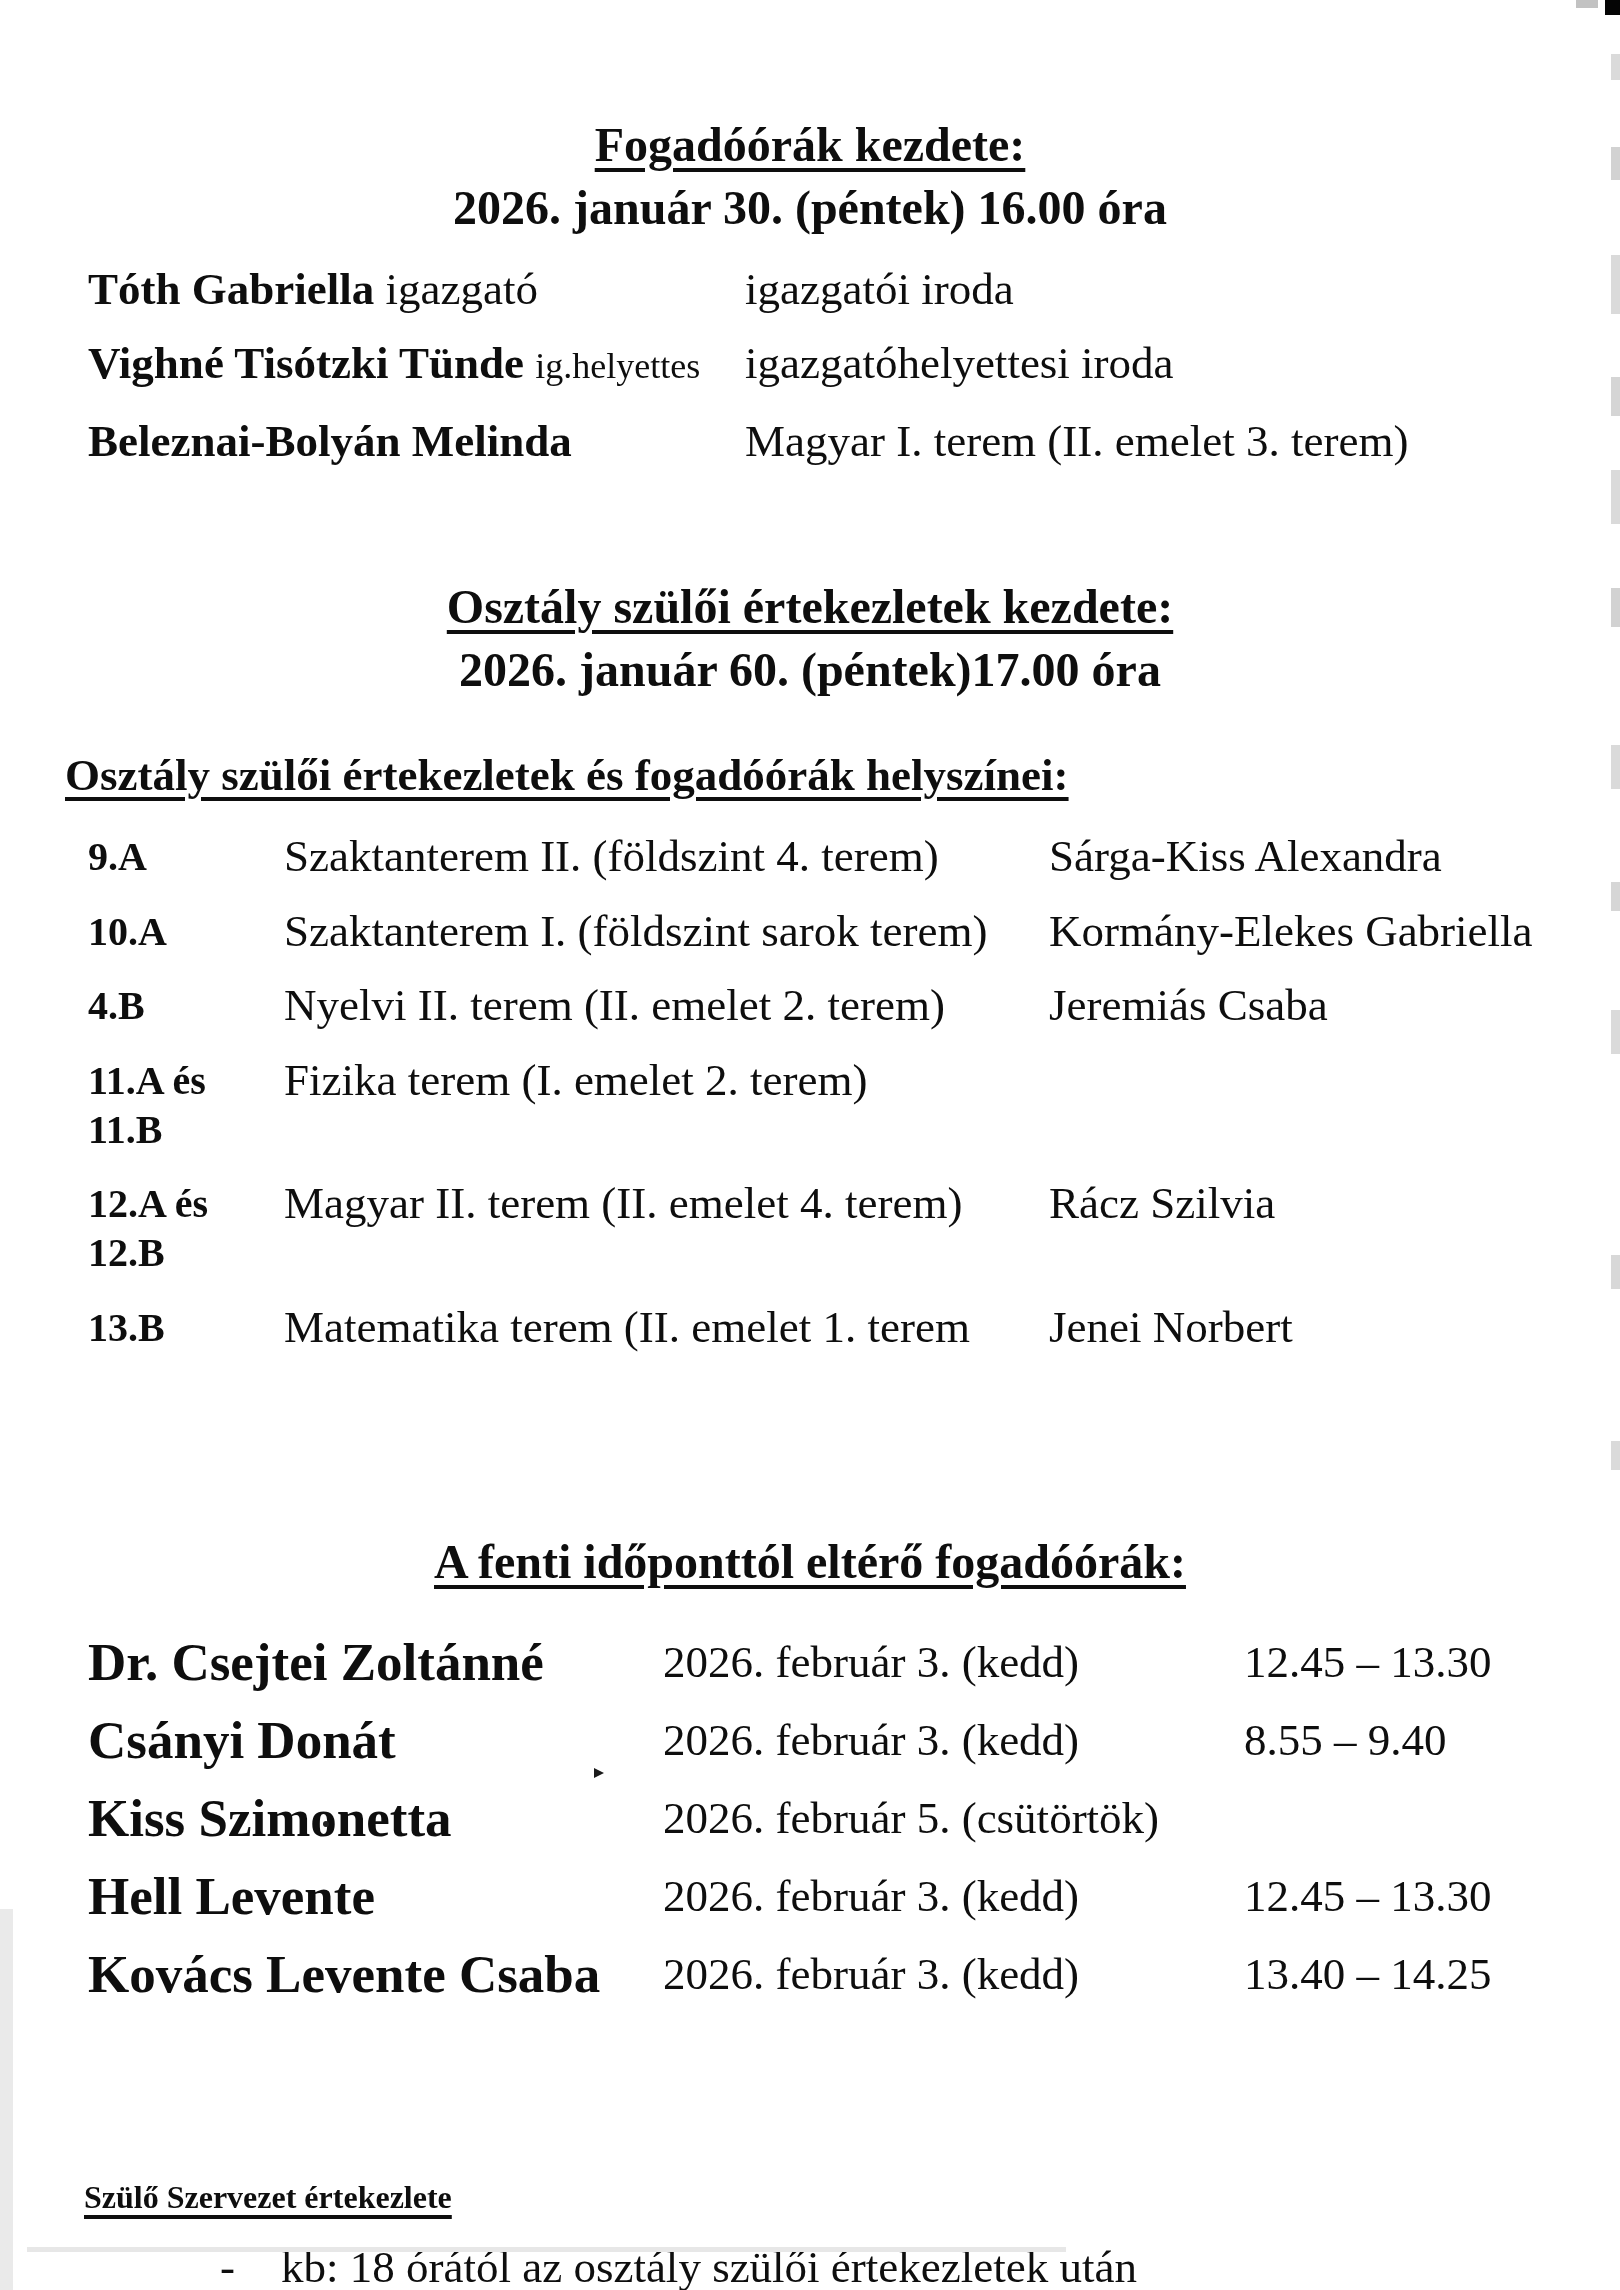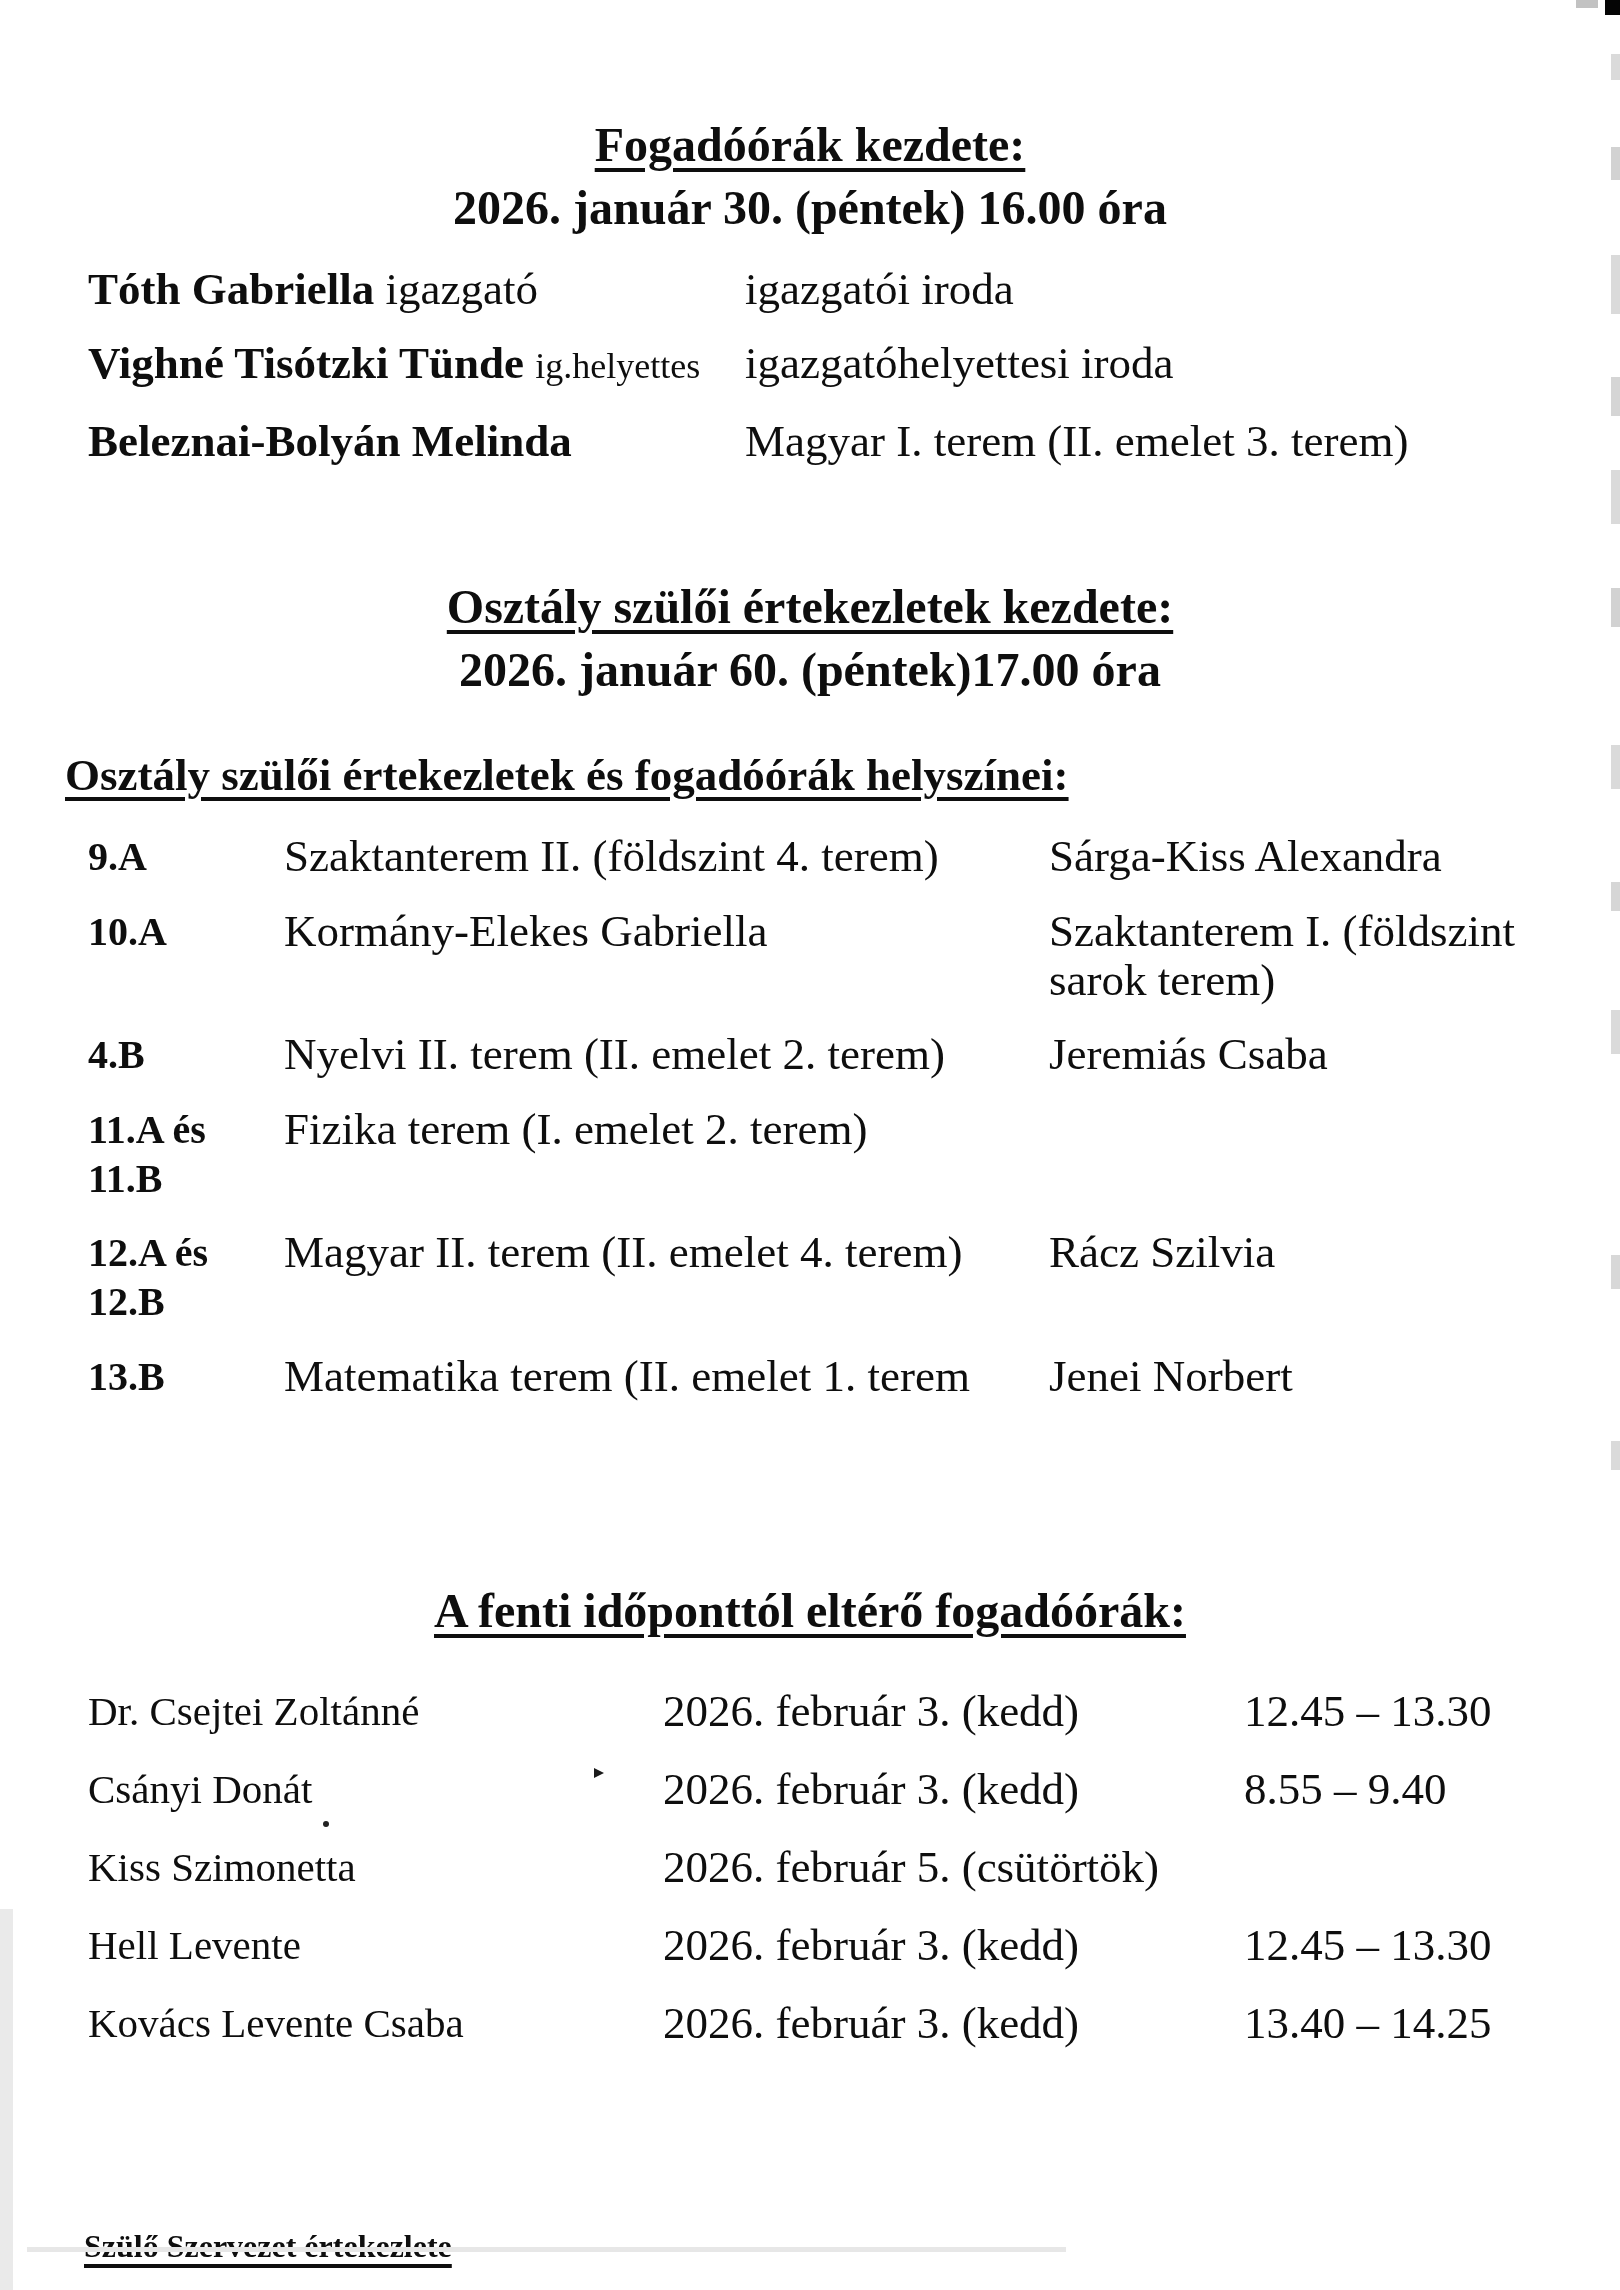--- a/index.html
+++ b/index.html
@@ -36,21 +36,21 @@
     font-size:45px; font-weight:bold; line-height:55px;
   }
   .s2-rows { margin:29px 12px 0 88px; font-size:45px; }
   .s2-row { display:grid; grid-template-columns:196px 765px auto; margin-bottom:25.5px; line-height:49px; }
   .klass { font-weight:bold; font-size:40px; }
 
   
   .s3-head { padding-top:153px; }
   .s3-rows { margin:45px 0 0 88px; font-size:45px; }
   .s3-row { display:grid; grid-template-columns:575px 581px auto; margin-bottom:29px; line-height:49px; }
-  .s3-name { font-weight:normal; font-size:41px; }
+  .s3-name { font-weight:bold; font-size:53px; }
 
   
   .s4 { padding-top:141px; }
   .s4-title {
     margin-left:84px;
     font-size:32px; font-weight:bold; line-height:57px;
   }
   .s4-bullets { margin:13.7px 0 0 220px; font-size:45px; }
   .s4-bullet { display:grid; grid-template-columns:61px auto; margin-bottom:9.8px; line-height:55px; }
 
@@ -113,22 +113,22 @@
   <div class="s2-listtitle"><span class="uline">Osztály szülői értekezletek és fogadóórák helyszínei:</span></div>
 
   <div class="s2-rows">
     <div class="s2-row">
       <div class="klass">9.A</div>
       <div>Szaktanterem II. (földszint 4. terem)</div>
       <div>Sárga-Kiss Alexandra</div>
     </div>
     <div class="s2-row">
       <div class="klass">10.A</div>
+      <div>Szaktanterem I. (földszint sarok terem)</div>
       <div>Kormány-Elekes Gabriella</div>
-      <div>Szaktanterem I. (földszint sarok terem)</div>
     </div>
     <div class="s2-row">
       <div class="klass">4.B</div>
       <div>Nyelvi II. terem (II. emelet 2. terem)</div>
       <div>Jeremiás Csaba</div>
     </div>
     <div class="s2-row">
       <div class="klass">11.A és 11.B</div>
       <div>Fizika terem (I. emelet 2. terem)</div>
     </div>

